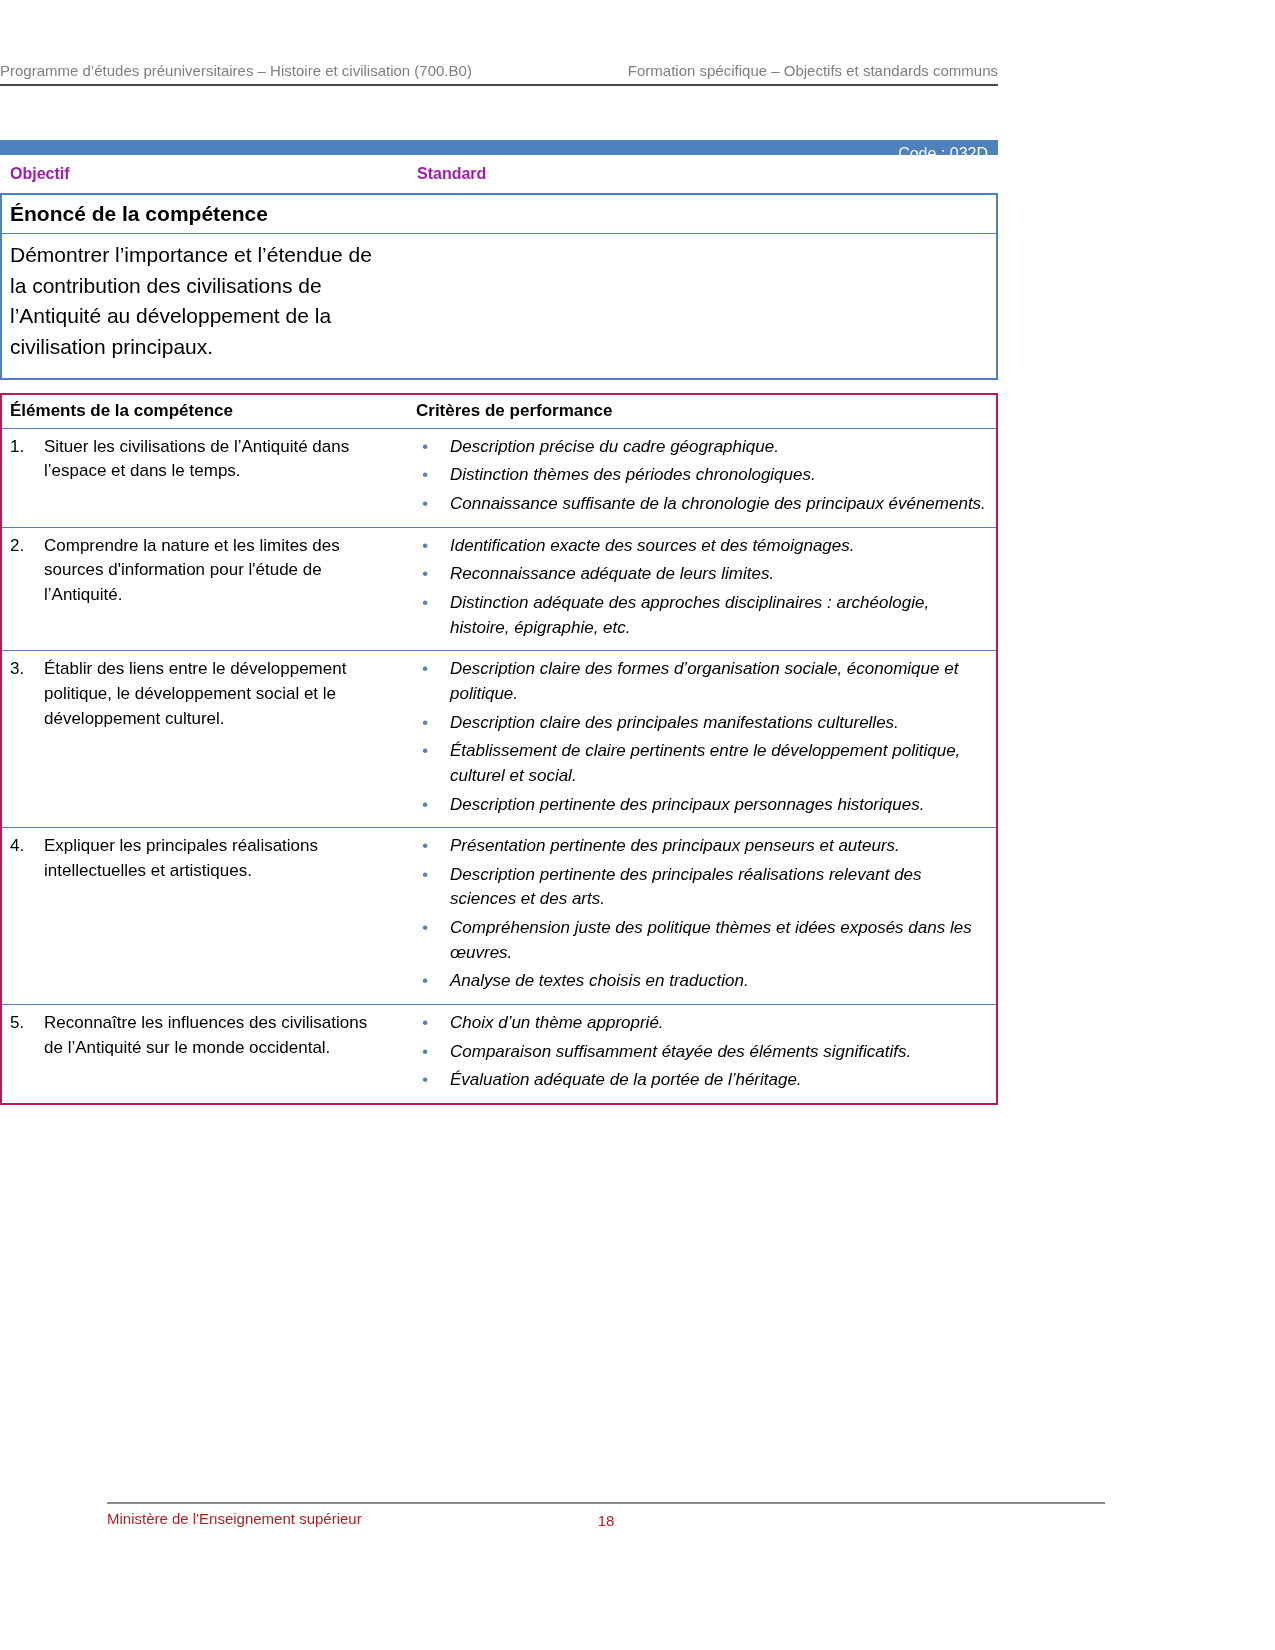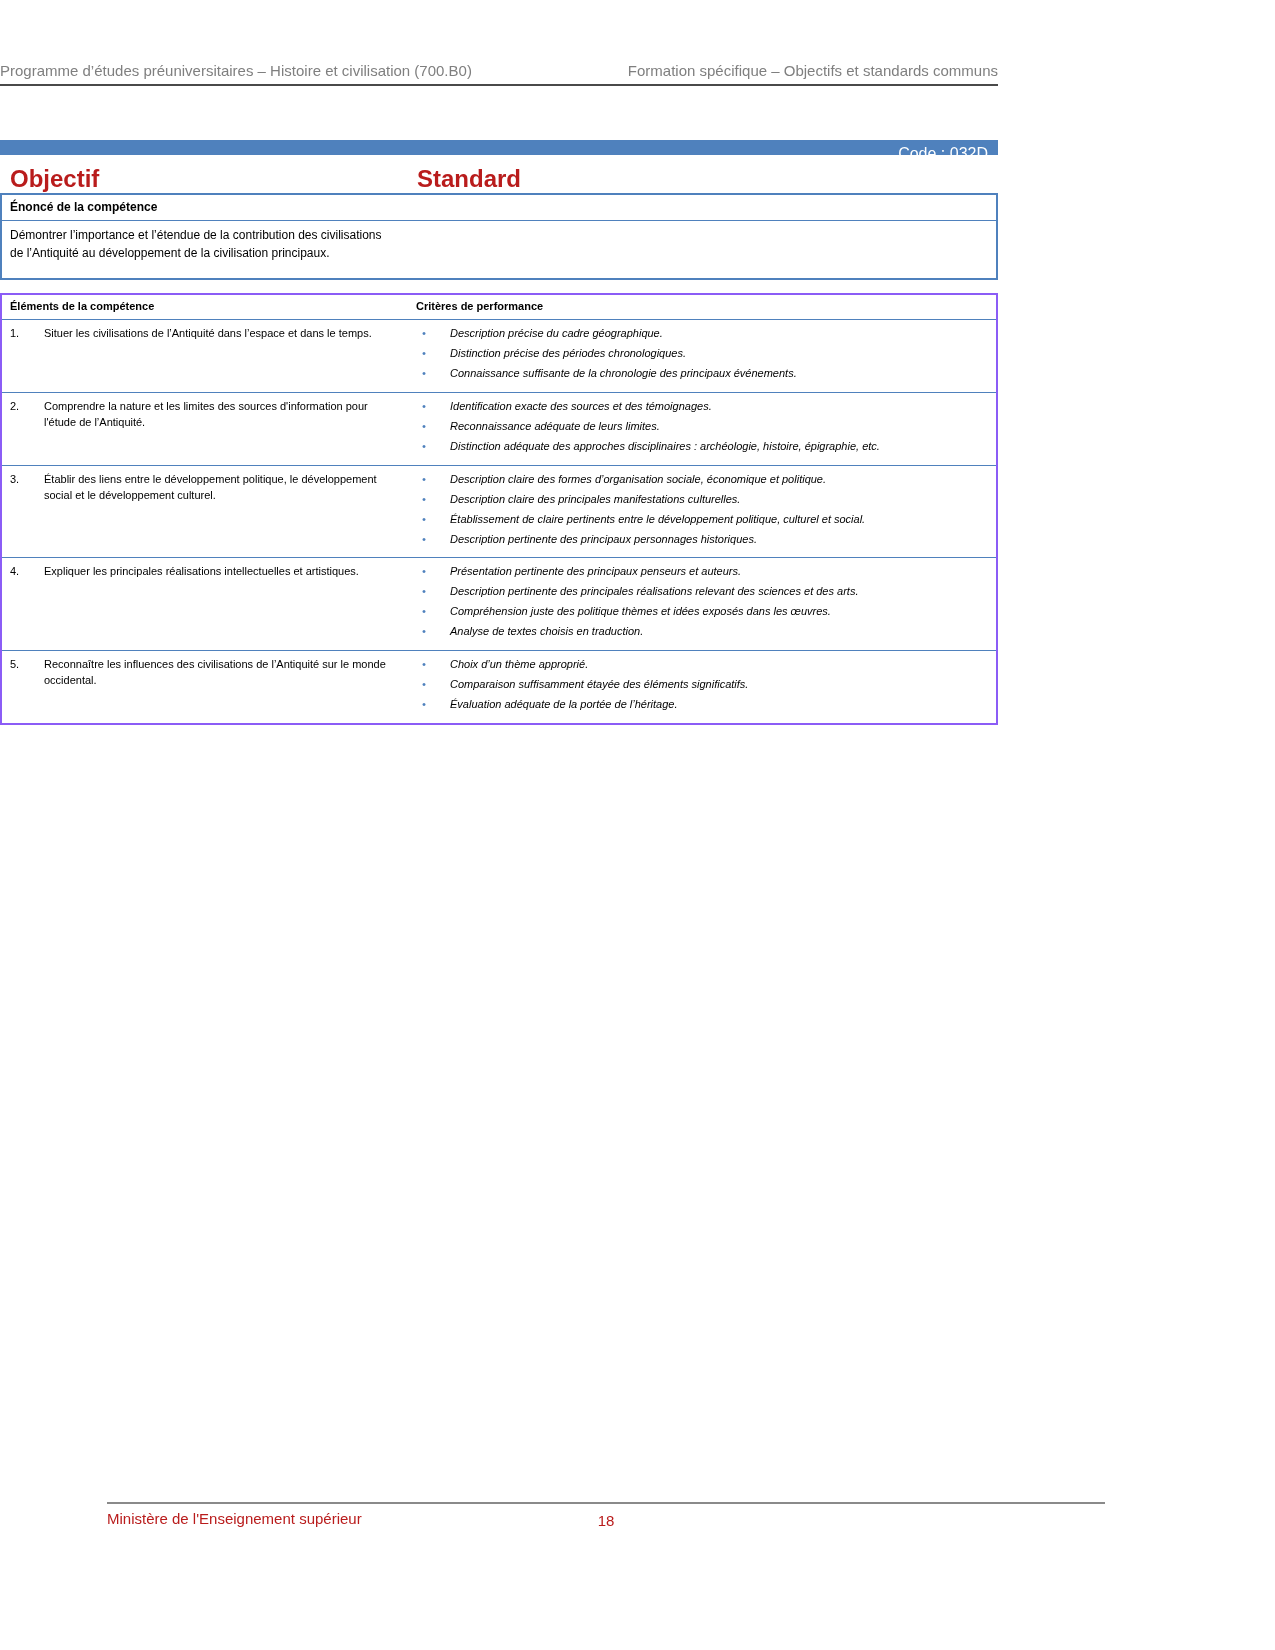--- a/index.html
+++ b/index.html
@@ -44,48 +44,48 @@
   }
   
   .col-headings {
     position: relative;
     height: 30px;
     margin-top: 8px;
   }
   .col-heading {
     position: absolute;
     top: 2px;
-    font-size: 24px;
+    font-size: 16px;
     font-weight: bold;
-    color: #b91c1c;
+    color: #a21caf;
   }
   .col-heading.objectif { left: 10px; }
   .col-heading.standard { left: 417px; }
   
   .enonce-table {
     border: 2px solid #4f81bd;
-    font-size: 12px;
+    font-size: 21px;
     line-height: 1.45;
   }
   .enonce-header {
     font-weight: bold;
     padding: 4px 8px;
     border-bottom: 1px solid #4f81bd;
   }
   .enonce-body {
     padding: 6px 8px 16px 8px;
   }
   .enonce-text { width: 378px; }
   
   .comp-table {
     margin-top: 13px;
     width: 100%;
     border-collapse: collapse;
-    border: 2px solid #8b5cf6;
-    font-size: 11px;
+    border: 2px solid #be185d;
+    font-size: 17px;
     line-height: 1.45;
   }
   .comp-table th {
     text-align: left;
     font-weight: bold;
     padding: 4px 8px;
     border-bottom: 1px solid #4f81bd;
     vertical-align: top;
   }
   .comp-table th.col-elements { width: 403px; }
@@ -171,21 +171,21 @@
           <tr>
             <td>
               <div class="element-wrap">
                 <span class="item-num">1.</span>
                 <span class="item-text">Situer les civilisations de l’Antiquité dans l’espace et dans le temps.</span>
               </div>
             </td>
             <td class="criteria-cell">
               <ul class="criteria-list">
                 <li>Description précise du cadre géographique.</li>
-                <li>Distinction précise des périodes chronologiques.</li>
+                <li>Distinction thèmes des périodes chronologiques.</li>
                 <li>Connaissance suffisante de la chronologie des principaux événements.</li>
               </ul>
             </td>
           </tr>
           <tr>
             <td>
               <div class="element-wrap">
                 <span class="item-num">2.</span>
                 <span class="item-text">Comprendre la nature et les limites des sources d'information pour l'étude de l’Antiquité.</span>
               </div>

